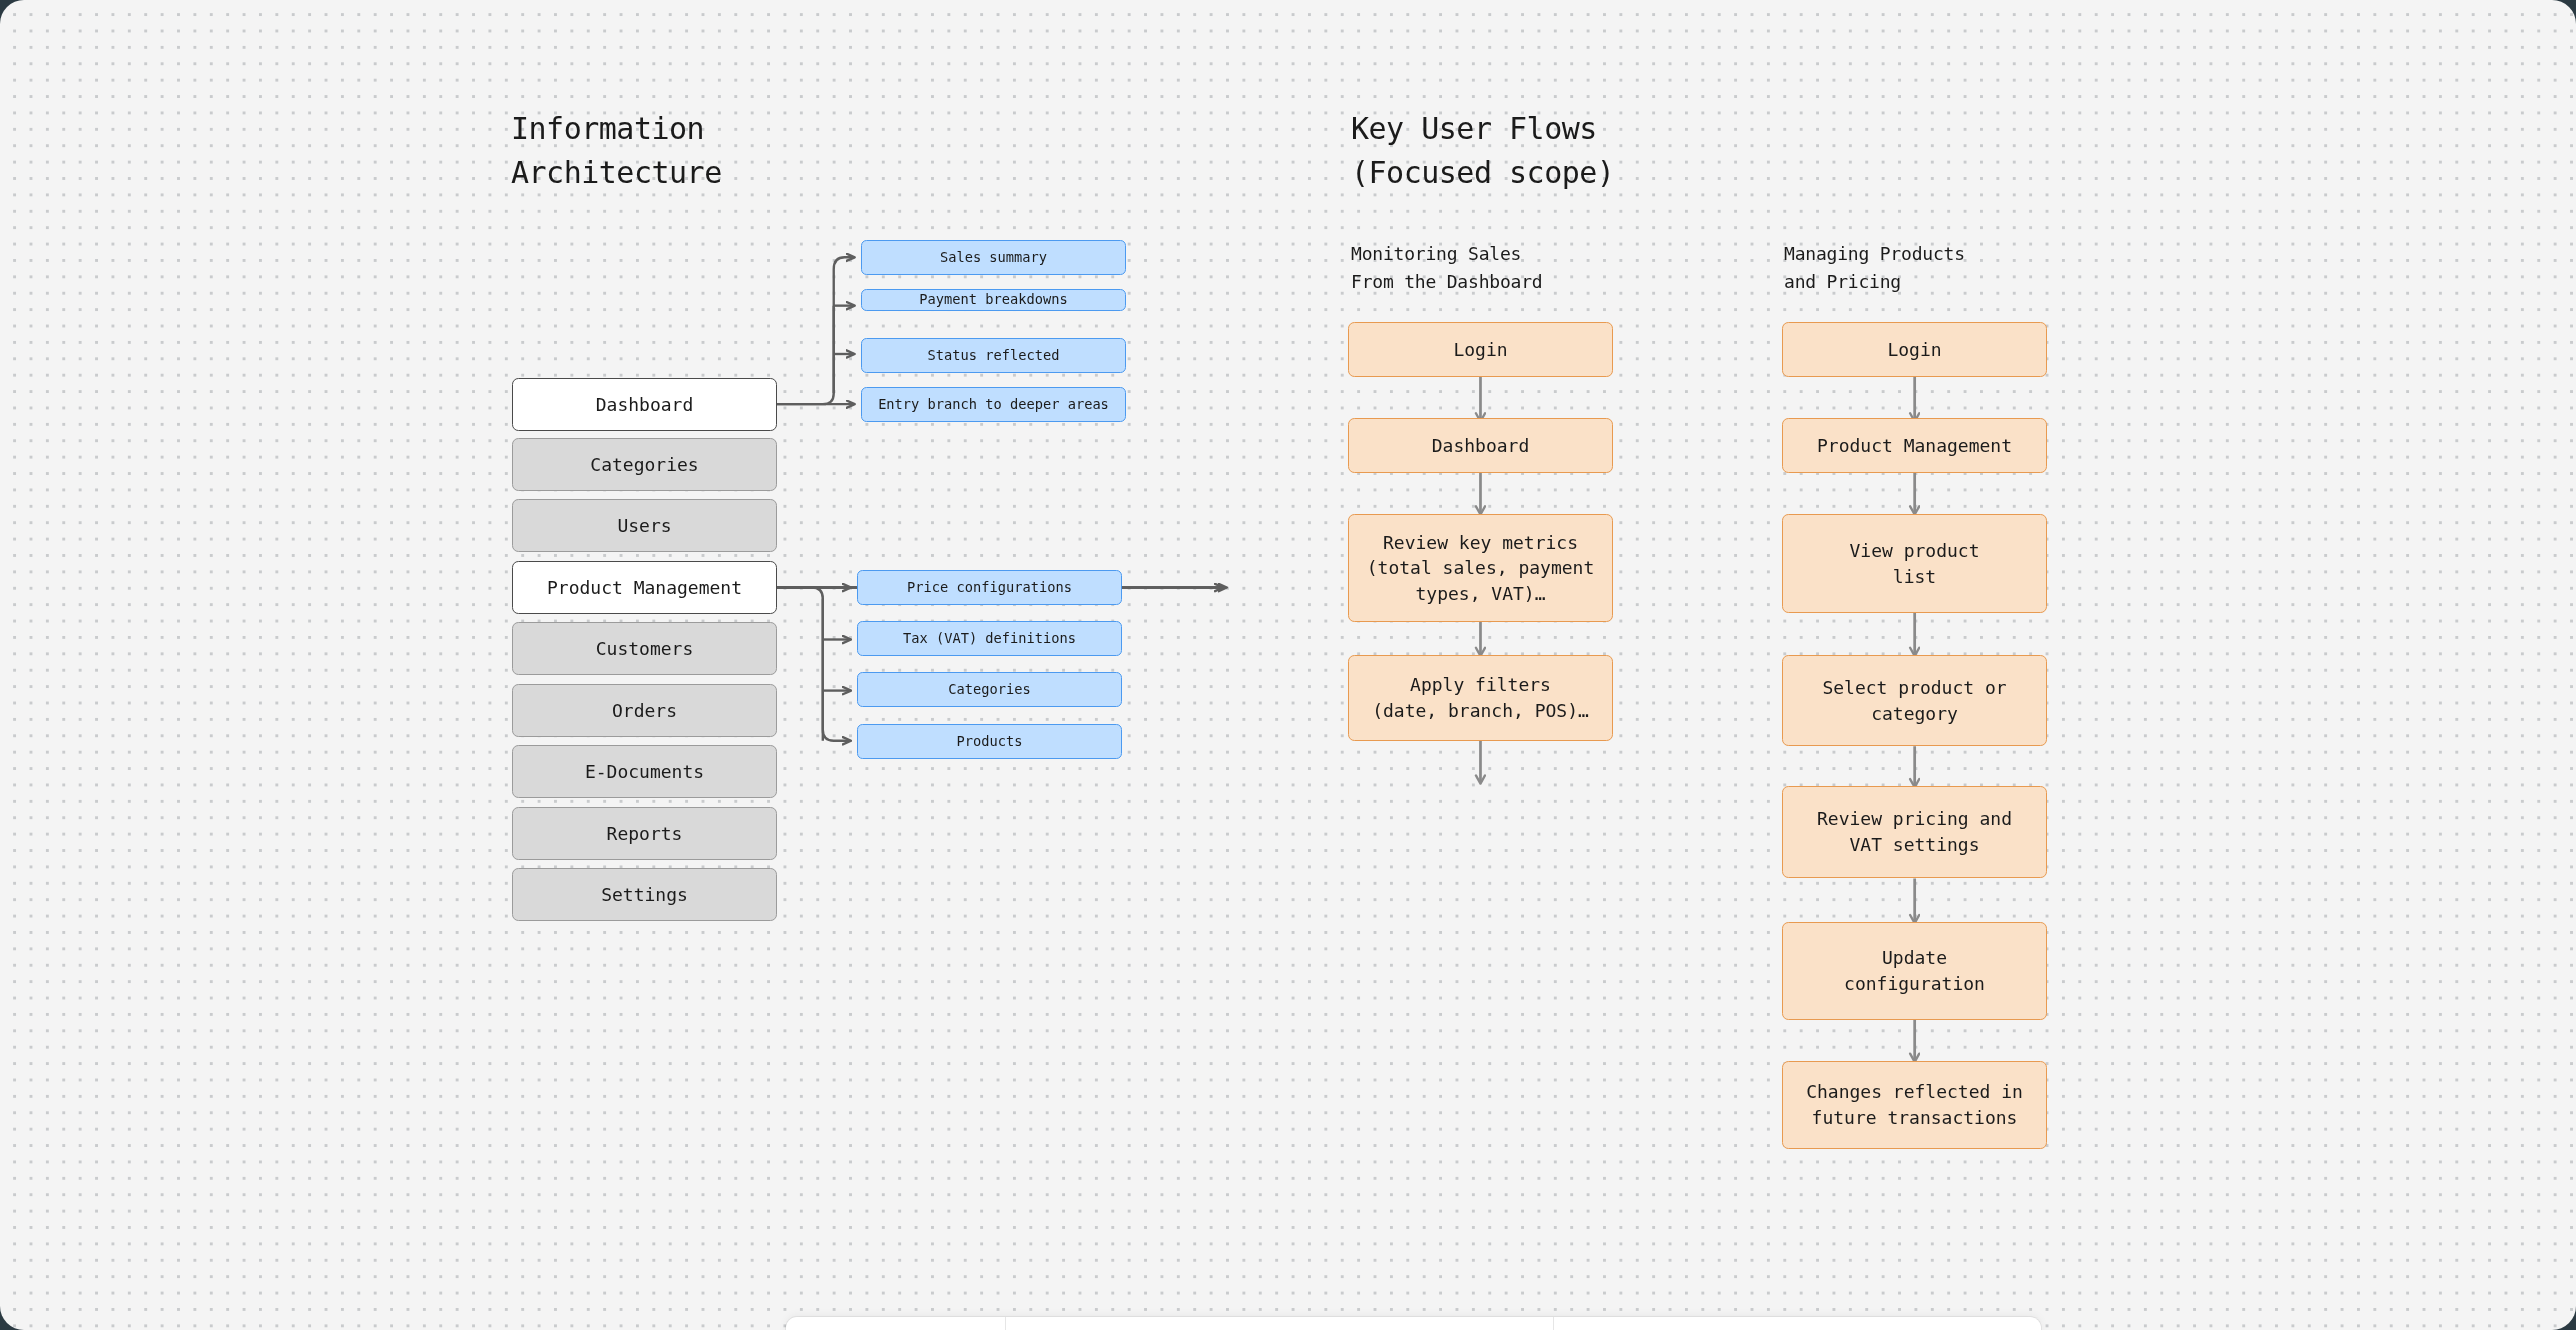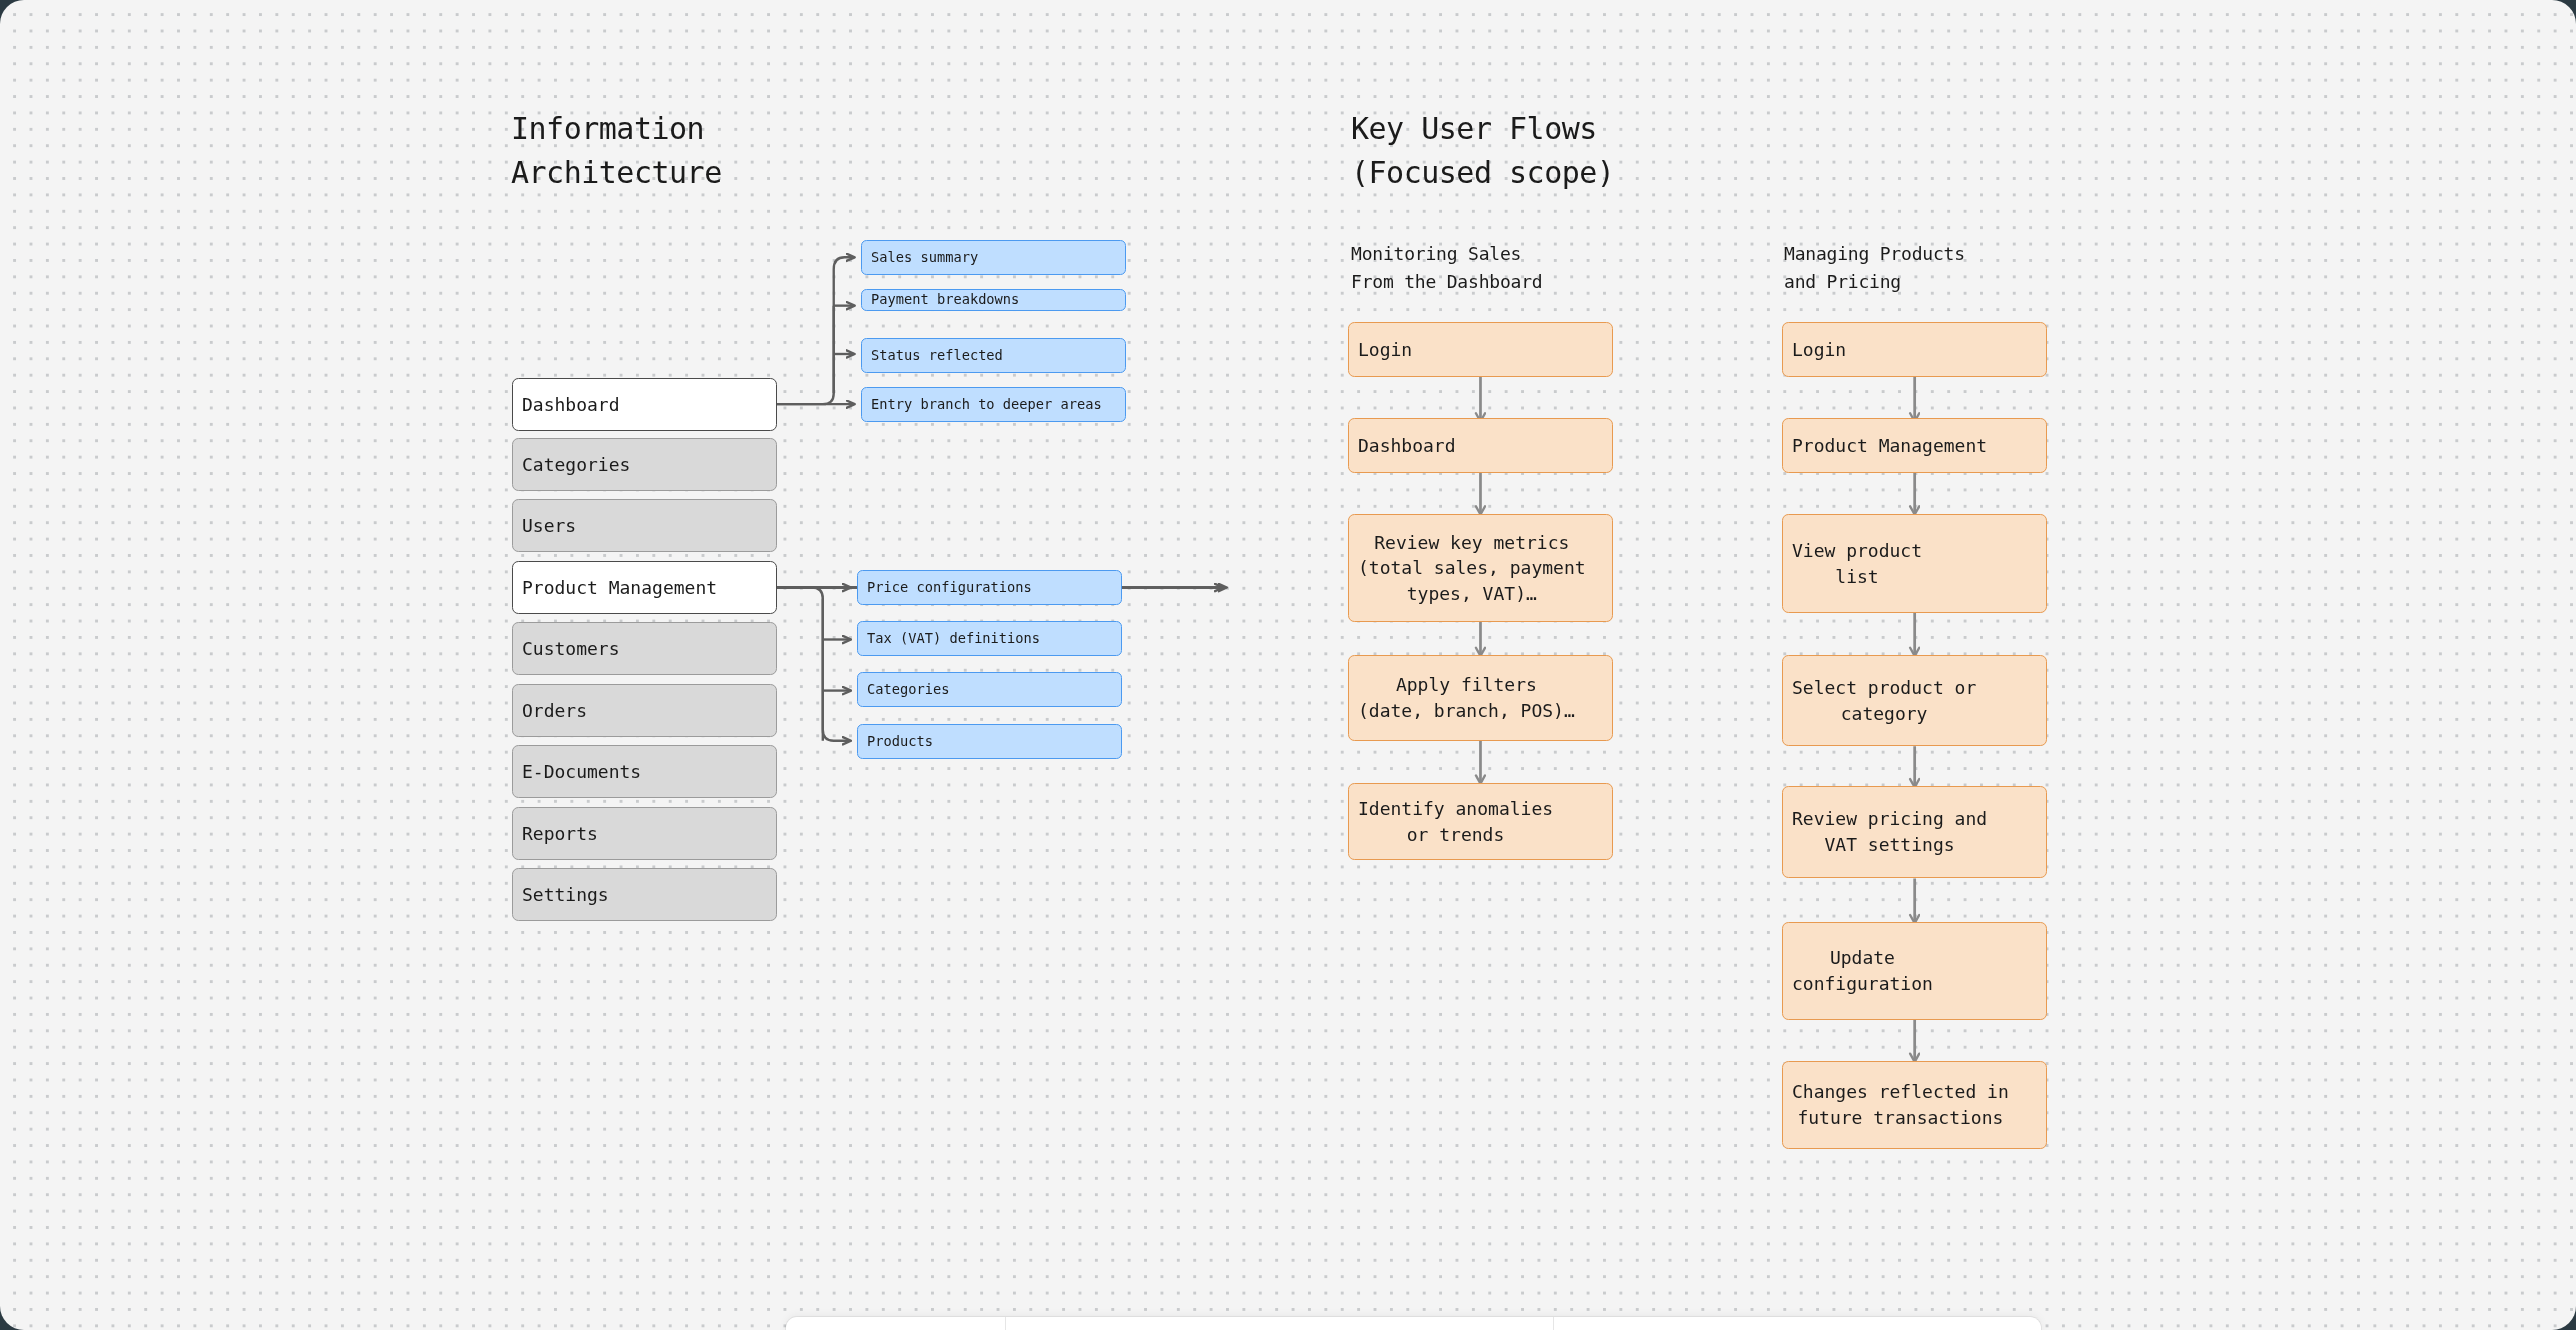--- a/index.html
+++ b/index.html
@@ -46,20 +46,21 @@
     letter-spacing: -0.2px;
   }
   #flow-a-title { left: 1351px; top: 240px; }
   #flow-b-title { left: 1784px; top: 240px; }
 
   
   .node {
     position: absolute;
     display: flex;
     align-items: center;
+    justify-content: center;
     text-align: center;
     border-radius: 6.4px;
     font-size: 18px;
     line-height: 1.42;
     color: #1b1b1b;
     white-space: pre-line;
     padding: 5.5px 9px;
   }
 
   
@@ -252,24 +253,20 @@
   </div>
   <div class="node flow-node" style="left:1348px; top:514px; height:108px">
     <span>Review key metrics
 (total sales, payment
 types, VAT)…</span>
   </div>
   <div class="node flow-node" style="left:1348px; top:655px; height:86px">
     <span>Apply filters
 (date, branch, POS)…</span>
   </div>
-  <div class="node flow-node" style="left:1348px; top:783px; height:77px">
-    <span>Identify anomalies
-or trends</span>
-  </div>
 
   <div class="node flow-node" style="left:1782px; top:322px; height:55px">
     <span>Login</span>
   </div>
   <div class="node flow-node" style="left:1782px; top:418px; height:55px">
     <span>Product Management</span>
   </div>
   <div class="node flow-node" style="left:1782px; top:514px; height:99px">
     <span>View product
 list</span>

